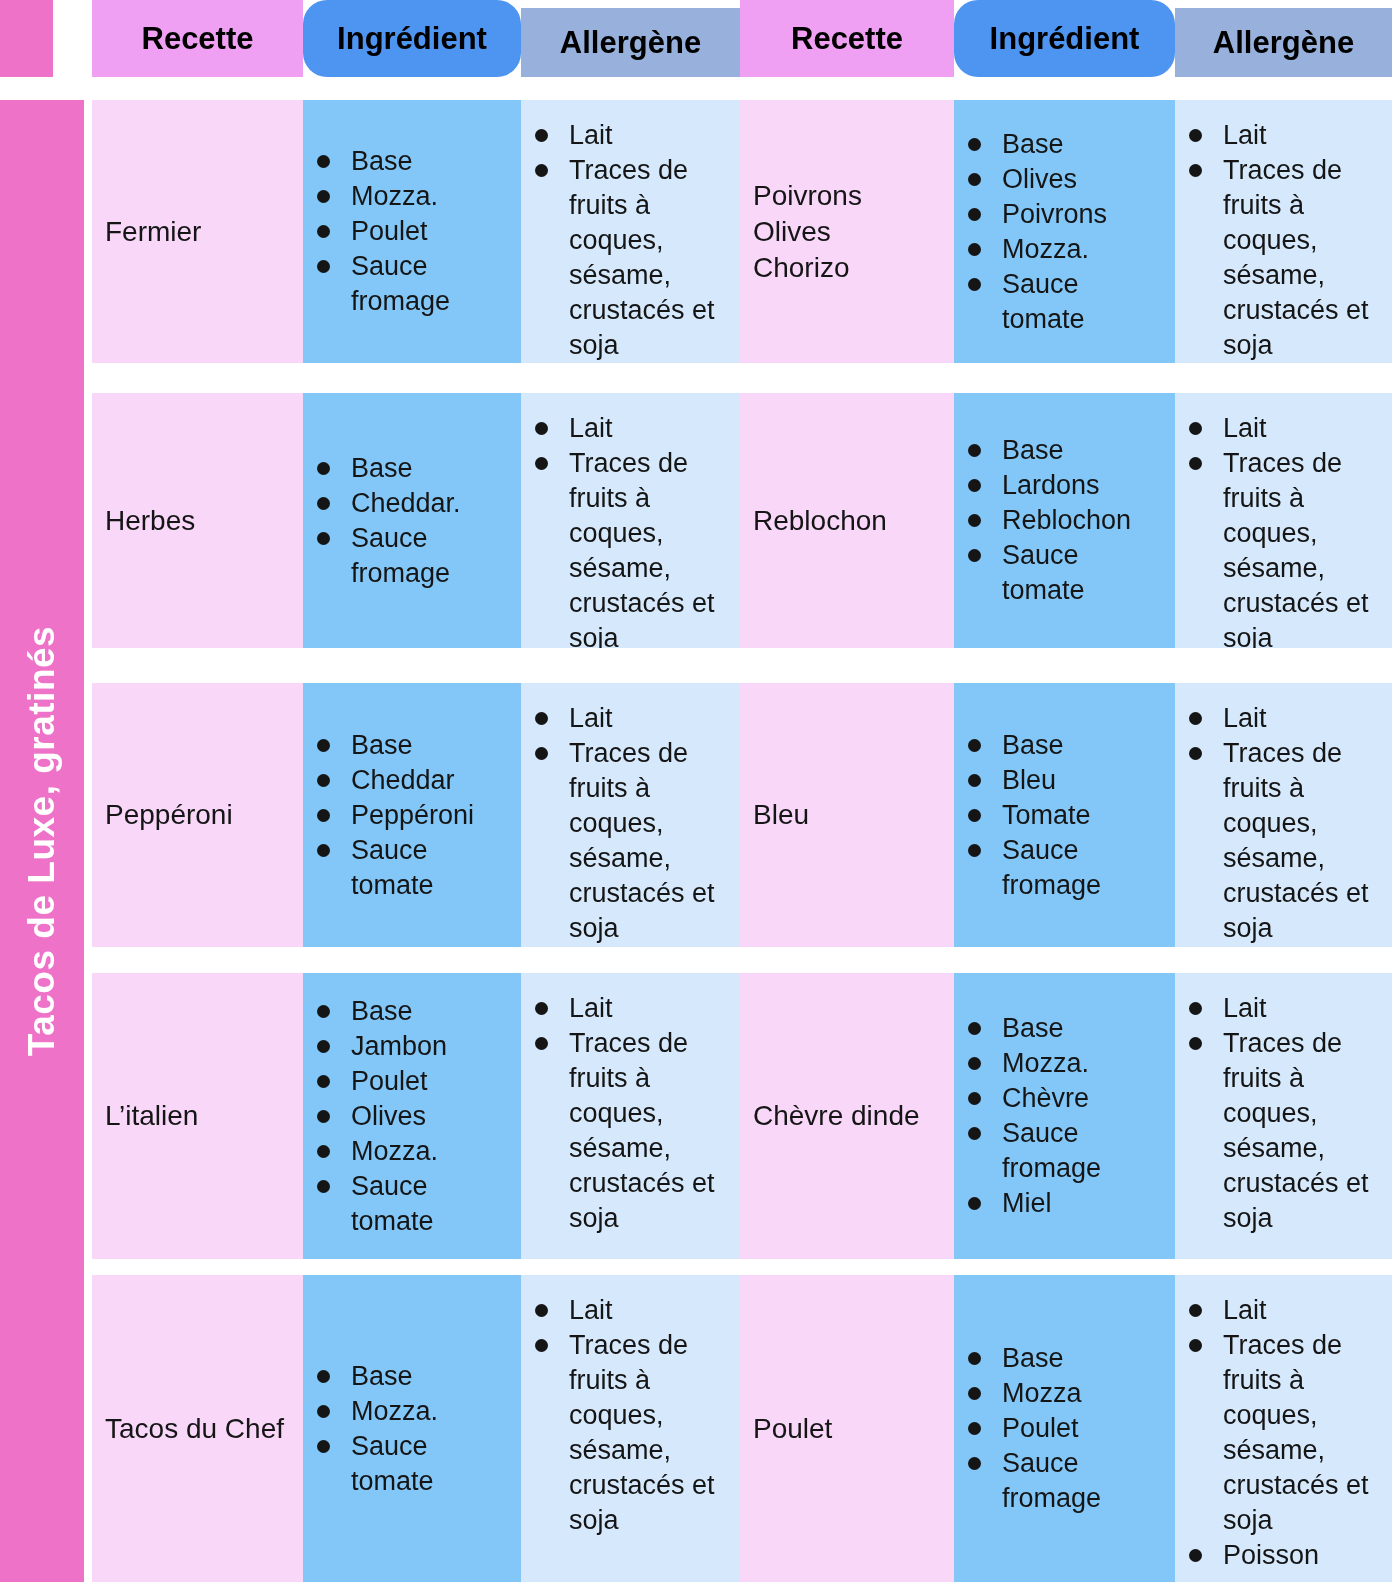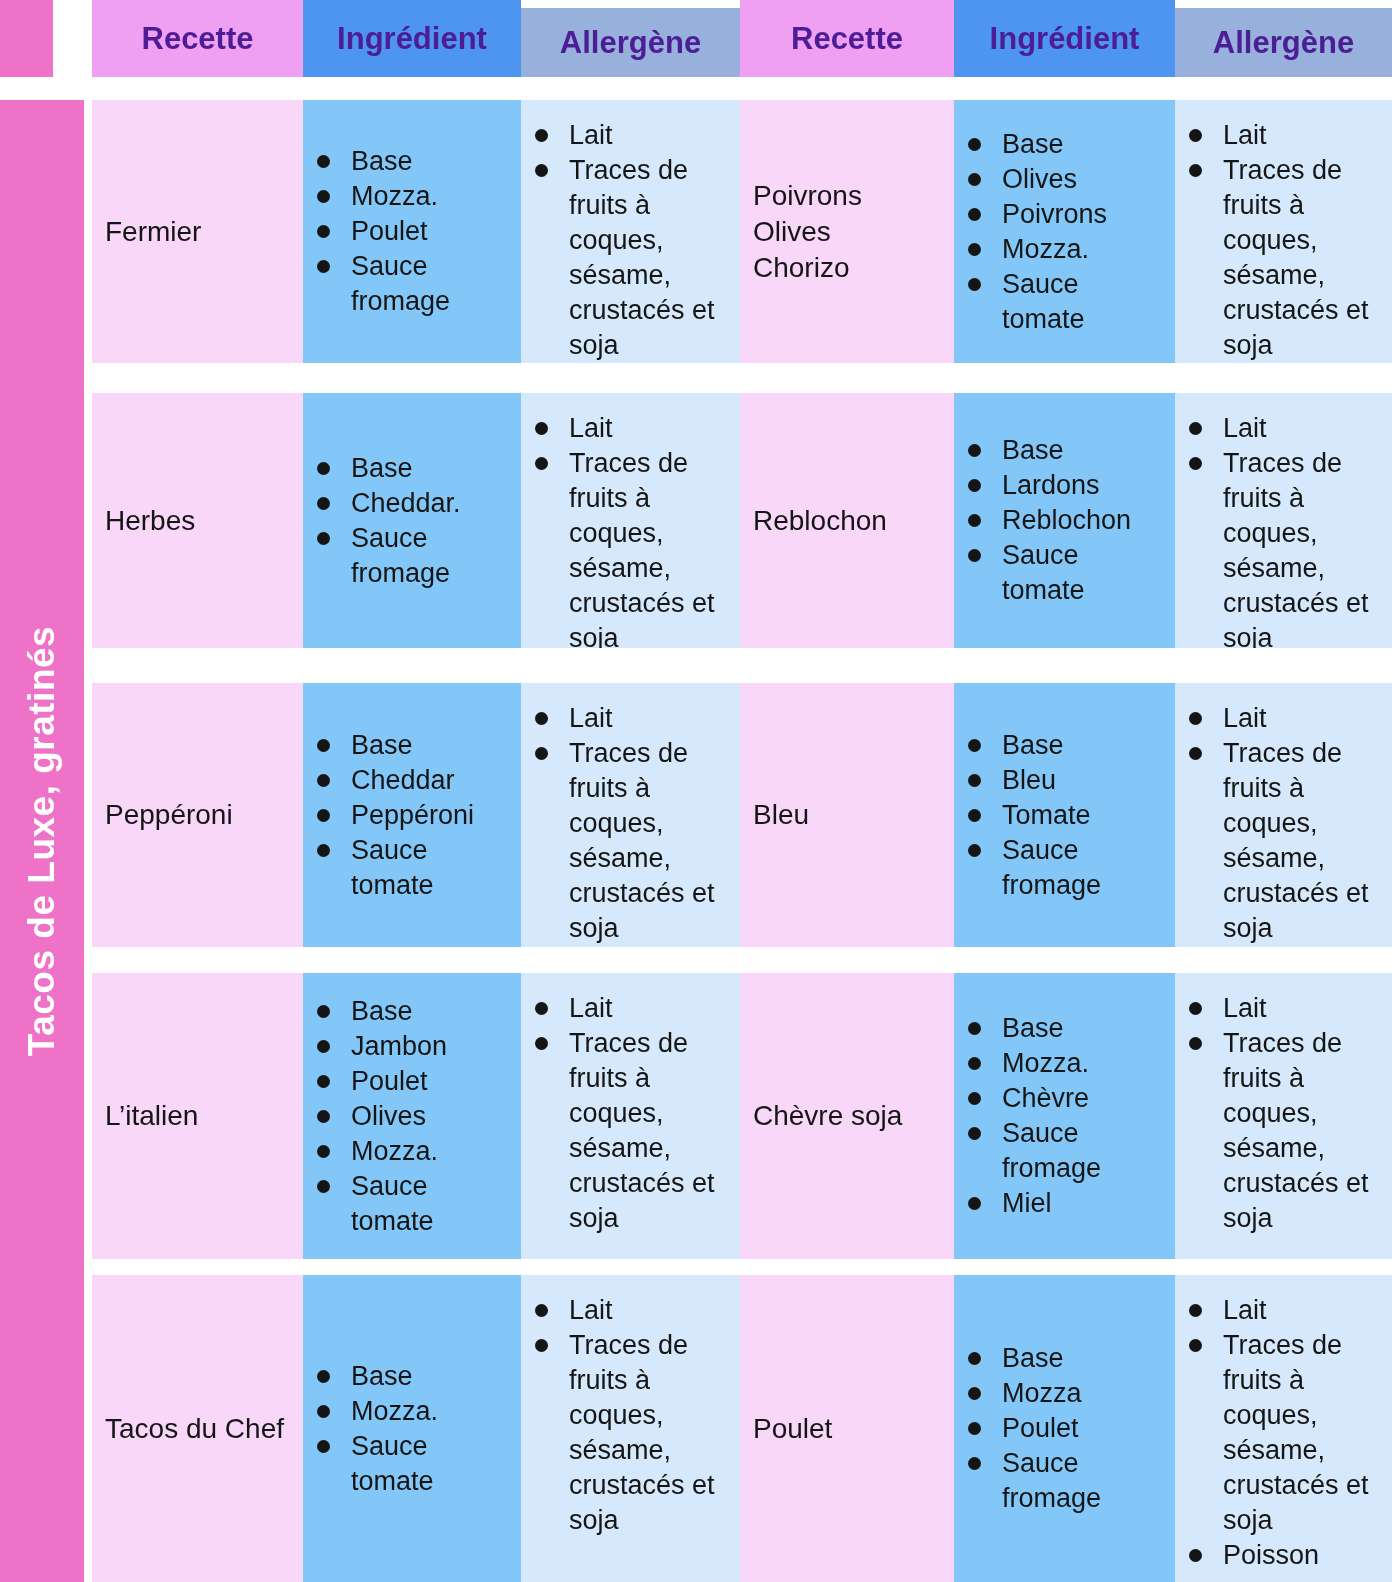--- a/index.html
+++ b/index.html
@@ -23,23 +23,23 @@
   .sidebar-bar{position:absolute;left:0;top:100px;width:84px;height:1482px;background:var(--sidebar-pink);}
   .sidebar-title{
     position:absolute;left:50%;top:50%;
     transform:translate(-50%,-50%) rotate(-90deg);
     white-space:nowrap;color:#ffffff;font-weight:bold;font-size:37px;letter-spacing:0.5px;
   }
   
   .table-area{position:absolute;left:92px;top:0;width:1300px;height:1582px;}
   .header-row,.row{display:grid;grid-template-columns:var(--c1) var(--c2) var(--c3) var(--c4) var(--c5) var(--c6);}
   .header-row{height:77px;}
-  .hcell{display:flex;align-items:center;justify-content:center;color:#4c1d95;font-weight:bold;font-size:31px;}
+  .hcell{display:flex;align-items:center;justify-content:center;color:#000000;font-weight:bold;font-size:31px;}
   .h-pink{background:var(--hdr-pink);}
-  .h-blue{background:var(--hdr-blue);}
+  .h-blue{background:var(--hdr-blue);border-radius:24px;}
   .h-gblue{background:var(--hdr-gblue);margin-top:8px;}
   .half{display:contents;}
   .cell{overflow:hidden;}
   .cell.recette{background:var(--cell-pink);display:flex;align-items:center;padding-left:13px;box-sizing:border-box;}
   .recette-name{font-size:28px;line-height:36px;white-space:pre-line;}
   .cell.ingredient{background:var(--cell-blue);display:flex;align-items:center;}
   .cell.allergene{background:var(--cell-lblue);}
   ul.blist{list-style:none;margin:0;padding:0;width:100%;box-sizing:border-box;}
   .cell.allergene ul.blist{padding-top:18px;}
   ul.blist li{
@@ -213,21 +213,21 @@
       </div>
       <div class="cell allergene">
         <ul class="blist alg">
                 <li>Lait</li>
                 <li>Traces de fruits à coques, sésame, crustacés et soja</li>
               </ul>
       </div>
     </div>
     <div class="half right">
       <div class="cell recette">
-        <span class="recette-name">Chèvre soja</span>
+        <span class="recette-name">Chèvre dinde</span>
       </div>
       <div class="cell ingredient">
         <ul class="blist ing">
                 <li>Base</li>
                 <li>Mozza.</li>
                 <li>Chèvre</li>
                 <li>Sauce fromage</li>
                 <li>Miel</li>
               </ul>
       </div>

